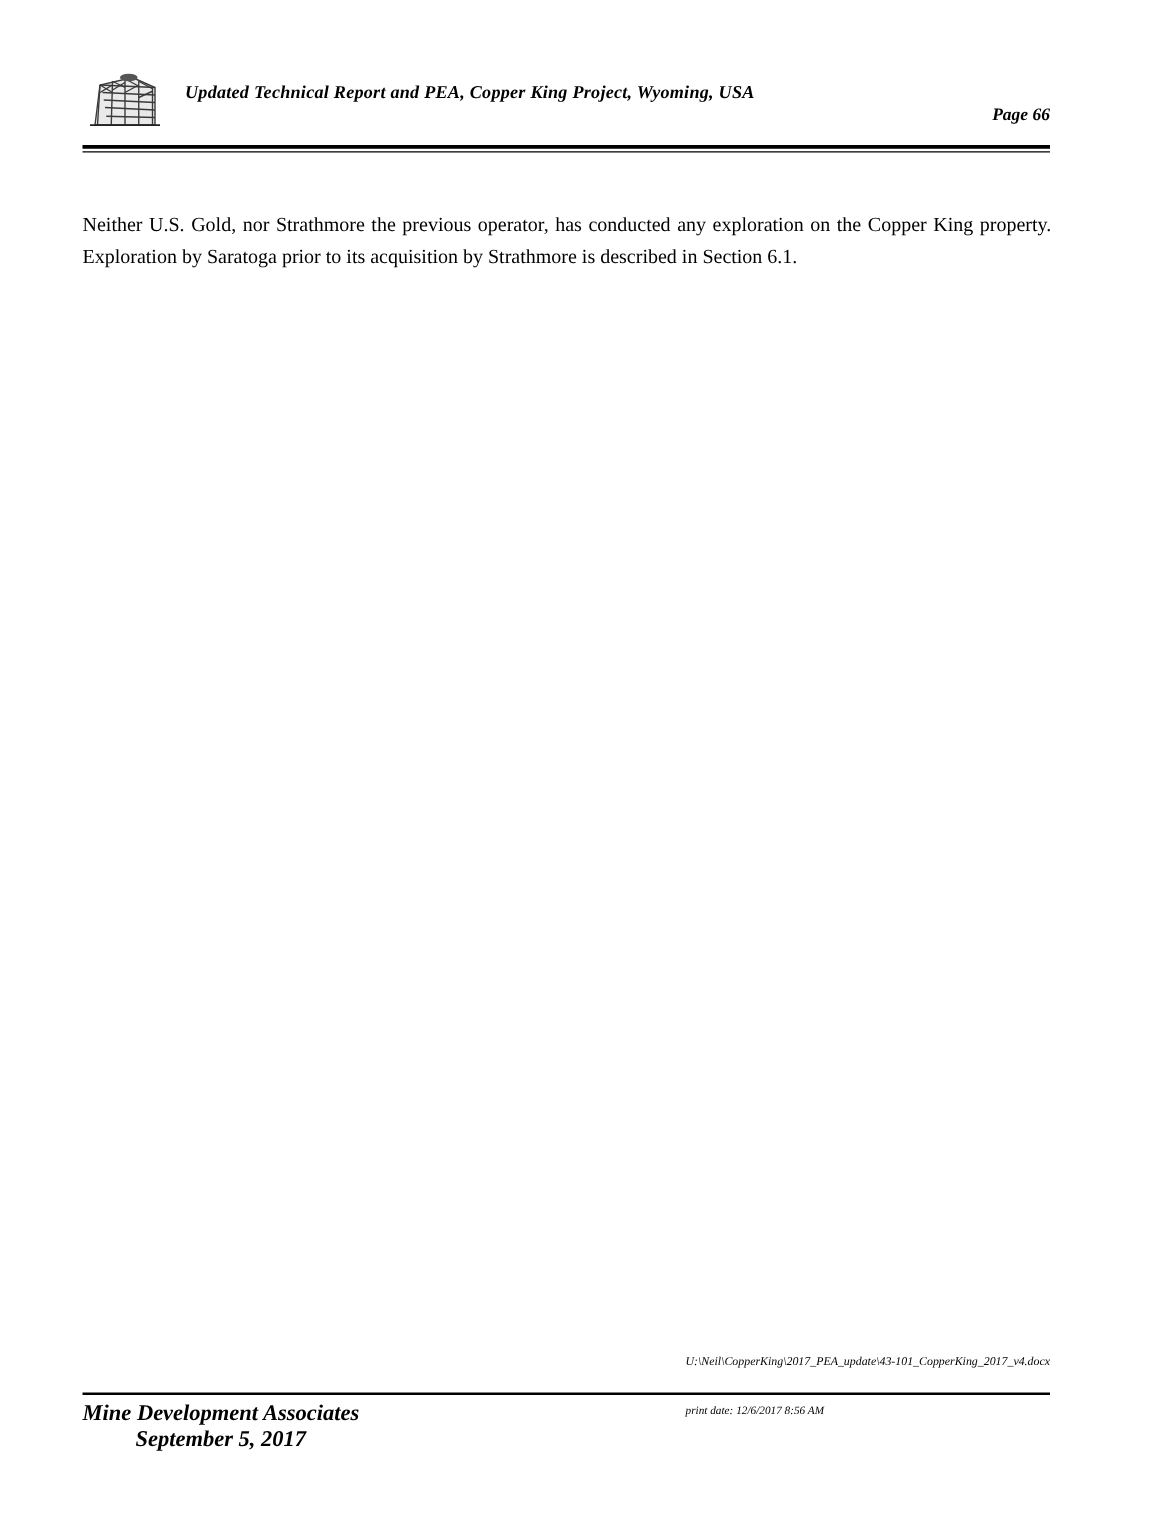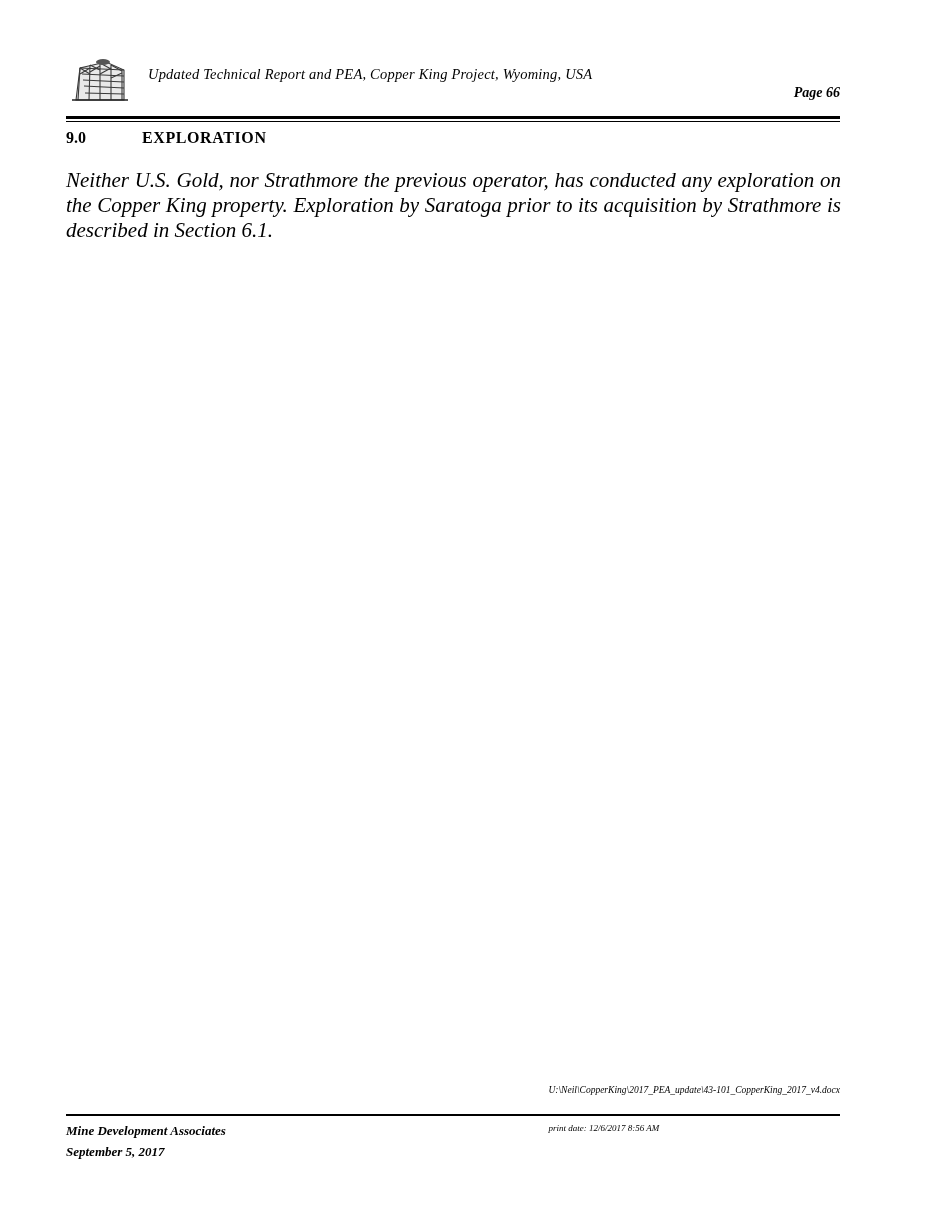--- a/index.html
+++ b/index.html
@@ -40,21 +40,21 @@
     height: 50px;
   }
   .header-text {
     position: absolute;
     left: 82px;
     top: 12px;
     width: 600px;
   }
   .header-line1, .header-line2 {
     font-family: "Liberation Serif", serif;
-    font-weight: normal;
+    font-weight: bold;
     font-style: italic;
     font-size: 14.5px;
     letter-spacing: 0.2px;
     line-height: 21px;
     white-space: nowrap;
   }
   .header-page {
     position: absolute;
     right: 0px;
     top: 33px;
@@ -93,45 +93,45 @@
     display: inline-block;
     letter-spacing: 0.6px;
   }
 
   
   .body-text {
     position: absolute;
     left: 66px;
     top: 168px;
     width: 775px;
-    font-size: 21px;
+    font-size: 16px;
     line-height: 25px;
     text-align: justify;
     font-family: "Liberation Serif", serif;
-    font-style: italic;
   }
 
   
   .footer-rule {
     position: absolute;
     left: 66px;
     top: 1114px;
     width: 774px;
     height: 2px;
     border-top: 2px solid #000;
   }
   .footer-left {
     position: absolute;
     left: 66px;
     top: 1120px;
     font-family: "Liberation Serif", serif;
     font-weight: bold;
     font-style: italic;
-    font-size: 13px;
+    font-size: 18px;
     line-height: 21px;
+    text-align: center;
   }
   .footer-right {
     position: absolute;
     right: 95px;
     top: 1081px;
     font-family: "Liberation Serif", serif;
     font-style: italic;
     font-size: 9.5px;
     line-height: 18px;
   }
@@ -176,23 +176,20 @@
 
     <div class="header-text">
       <div class="header-line1">Updated Technical Report and PEA, Copper King Project, Wyoming, USA</div>
     </div>
 
     <div class="header-page">Page 66</div>
   </div>
 
   <div class="header-rule"></div>
 
-  <div class="section-heading">
-    <span class="section-number">9.0</span><span class="section-title">EXPLORATION</span>
-  </div>
 
   <div class="body-text">Neither U.S. Gold, nor Strathmore the previous operator, has conducted any exploration on the Copper King property.  Exploration by Saratoga prior to its acquisition by Strathmore is described in Section 6.1.</div>
 
   <div class="footer-rule"></div>
 
   <div class="footer-left">
     <div>Mine Development Associates</div>
     <div>September 5, 2017</div>
   </div>
 

